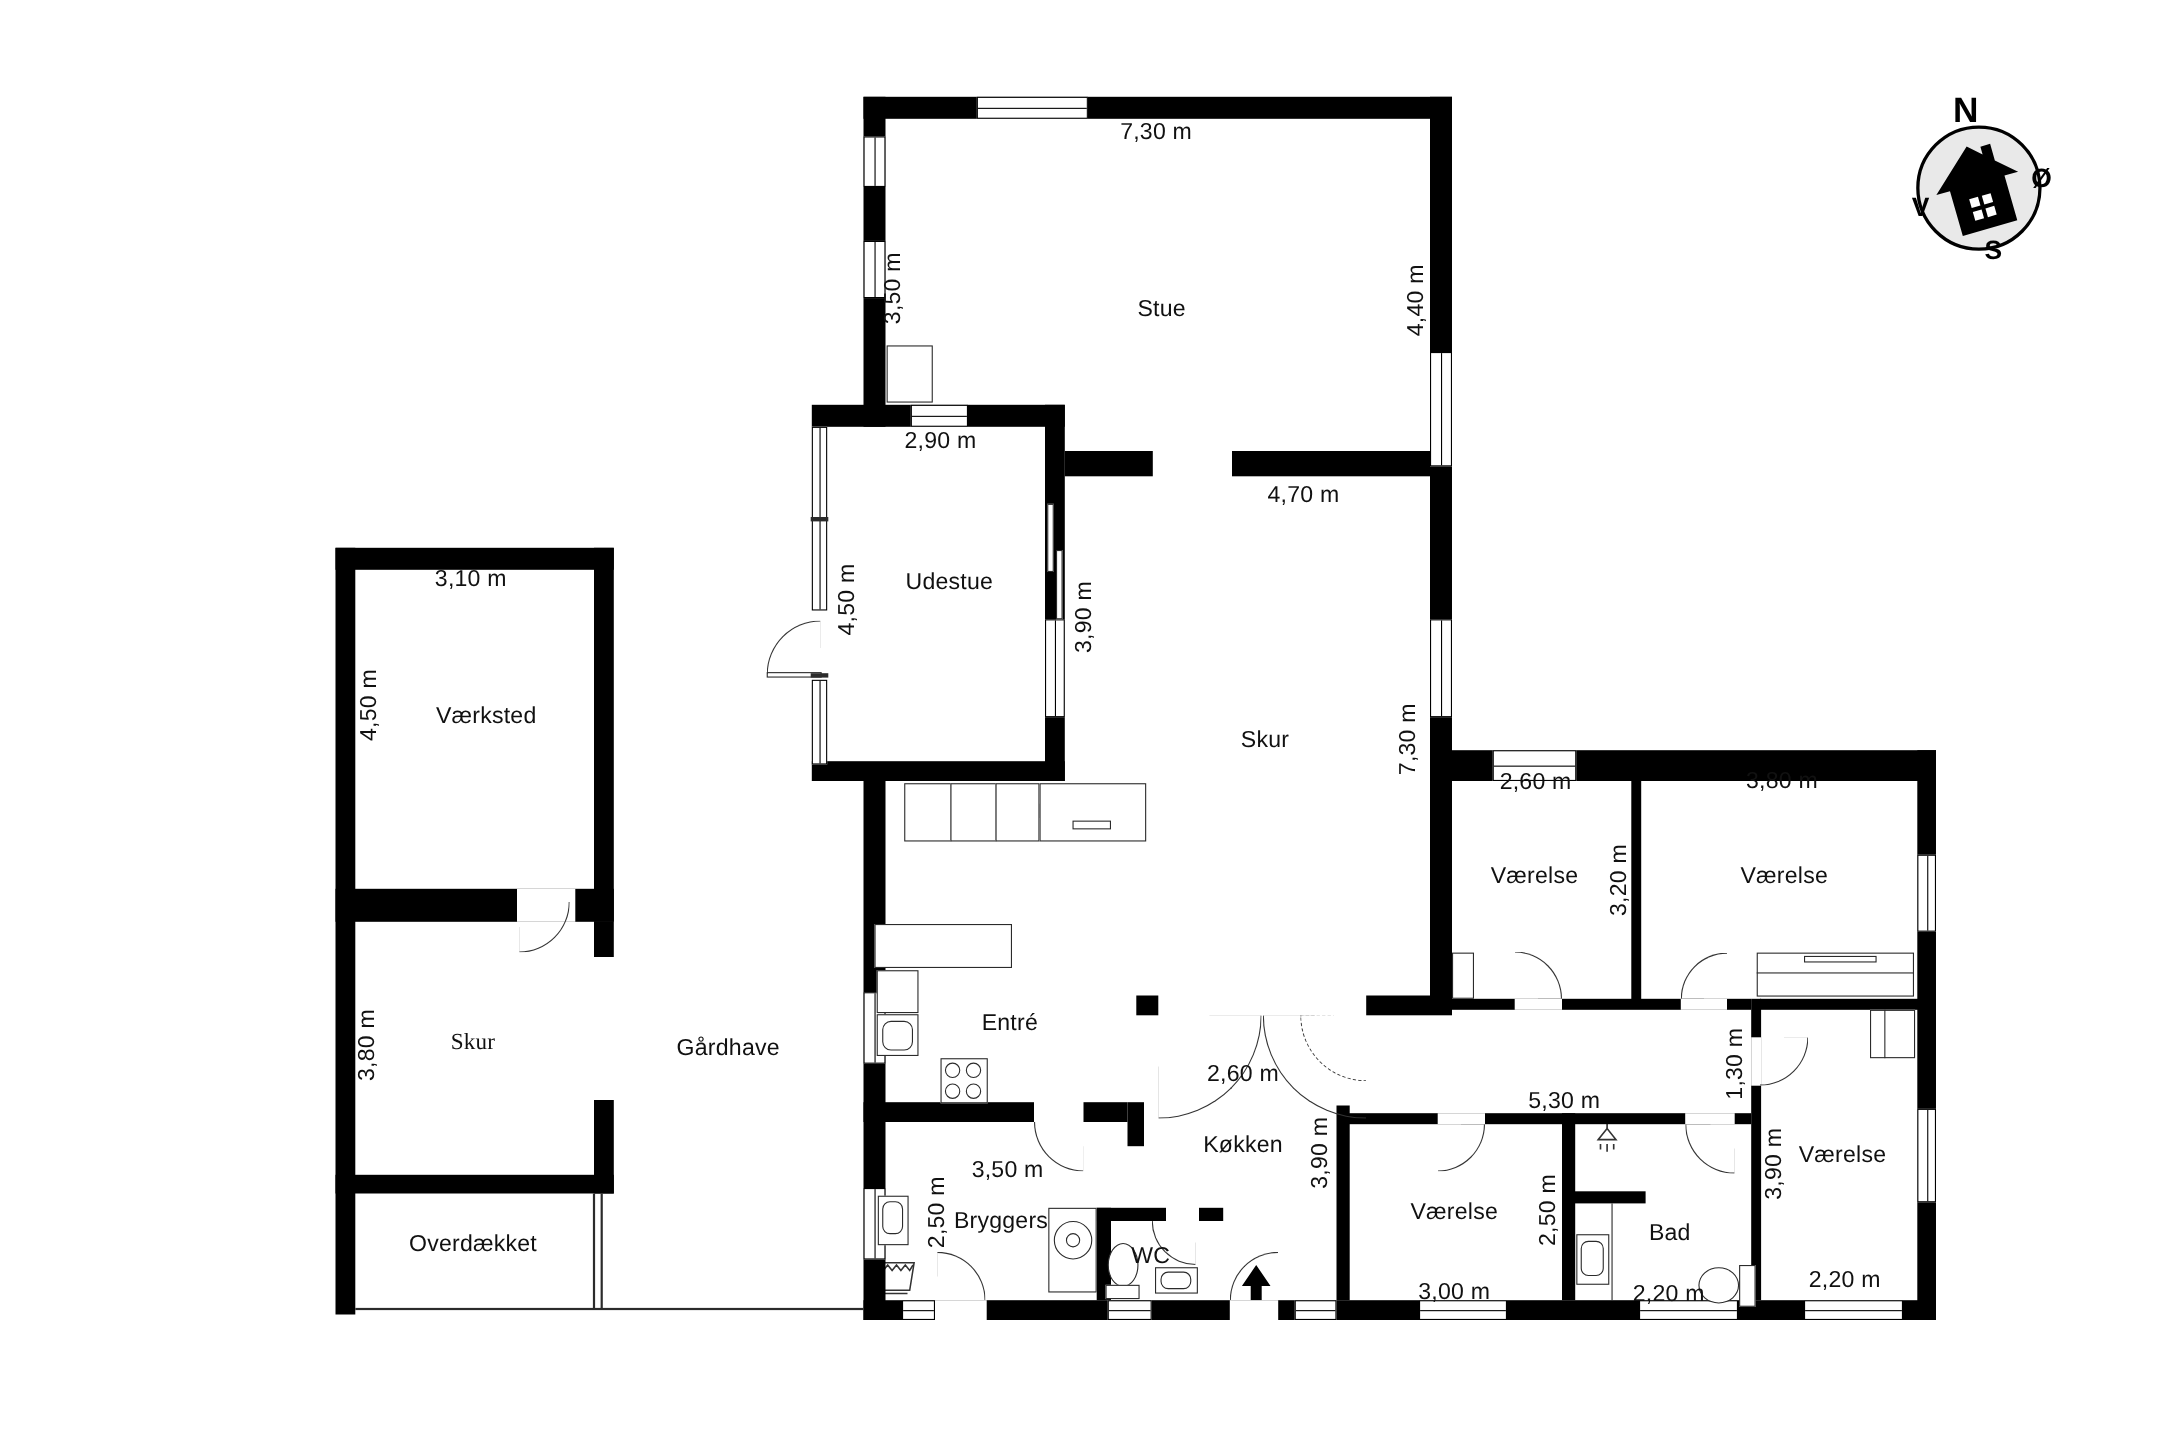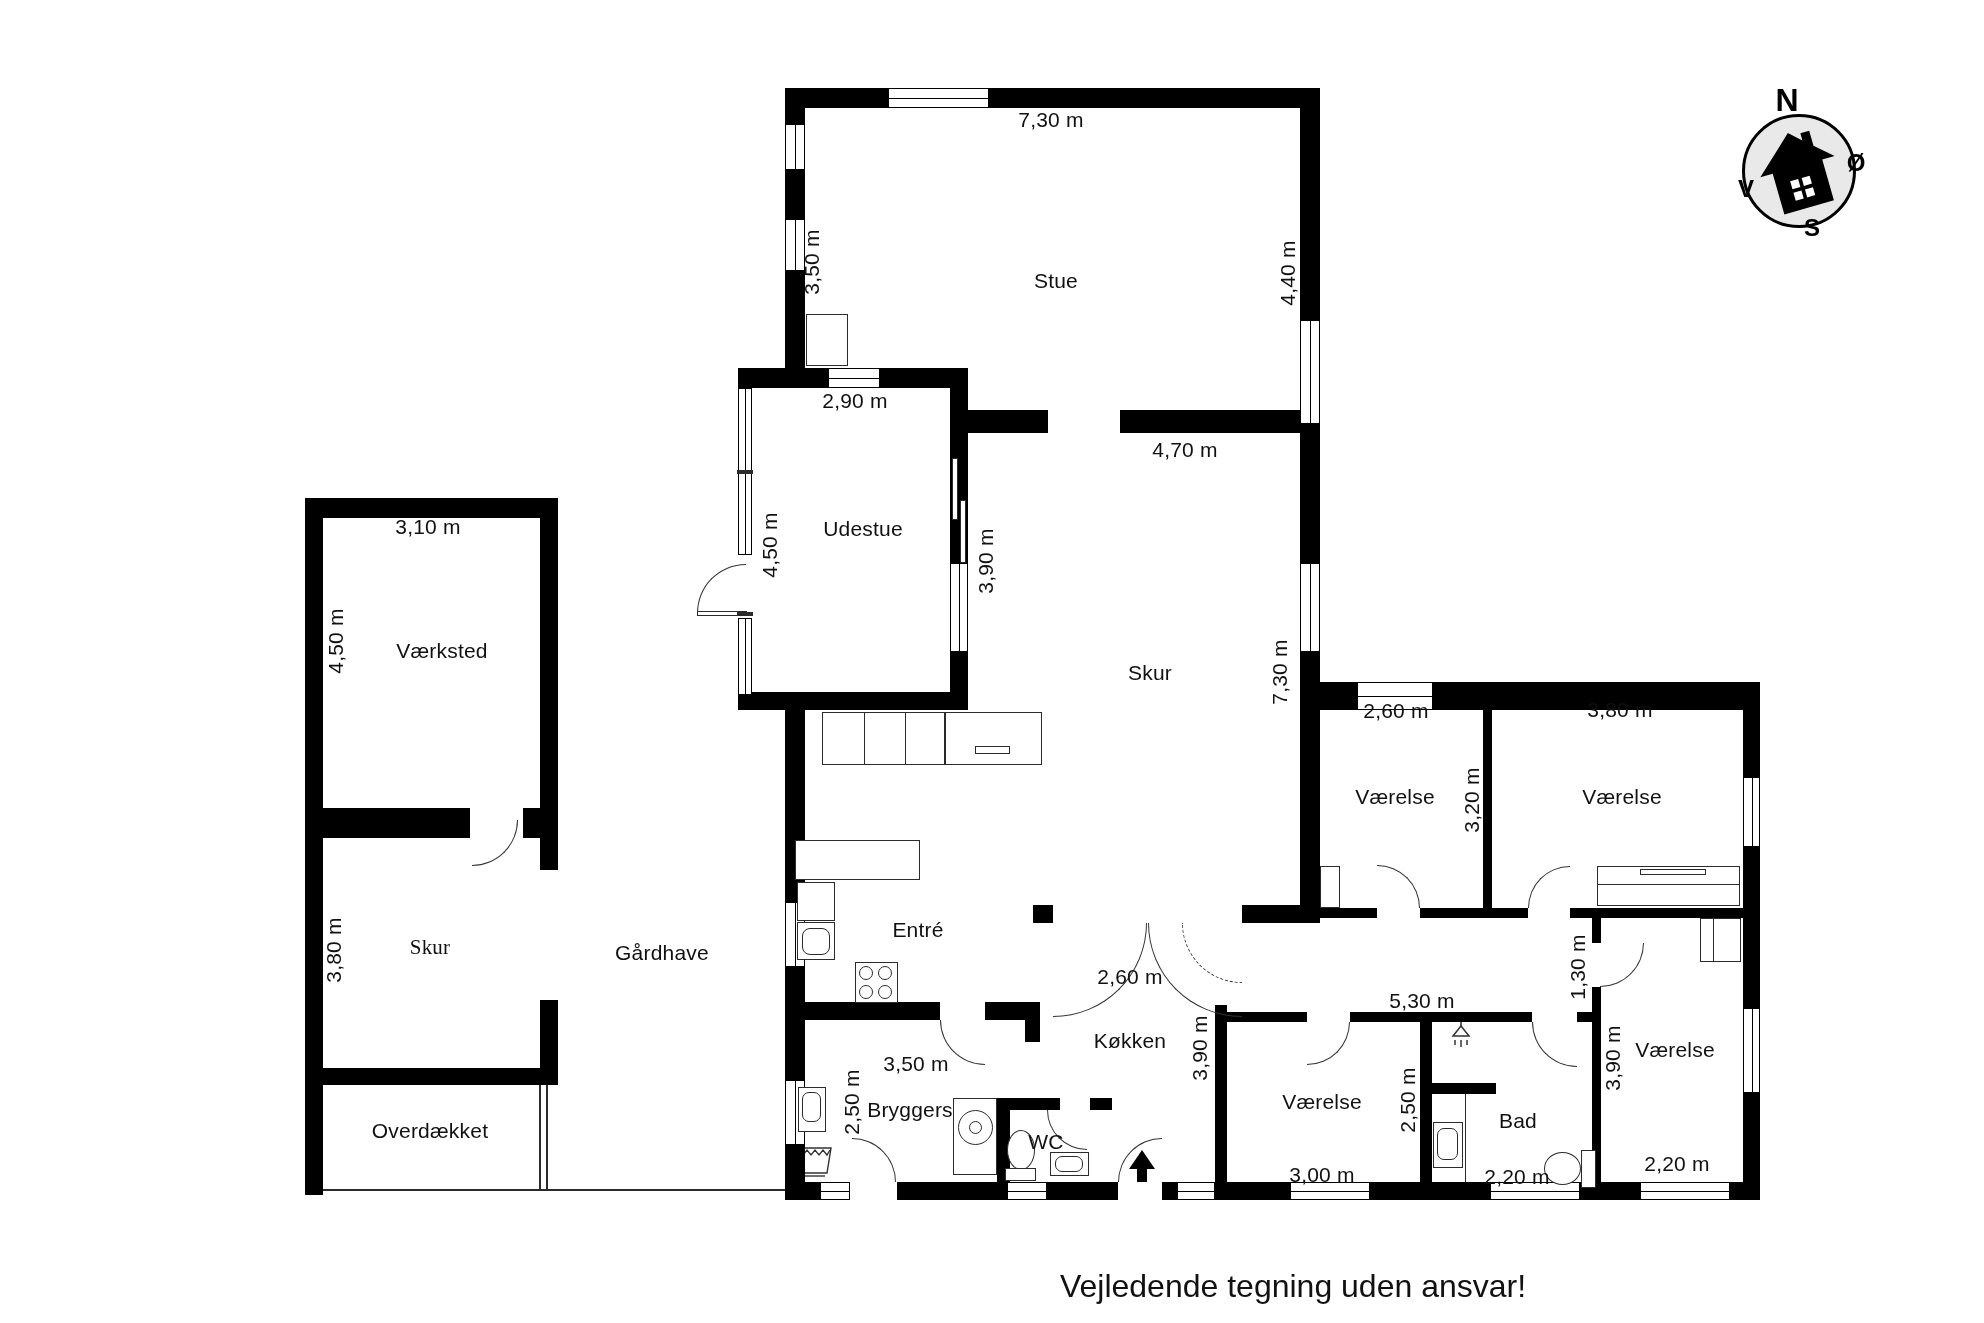--- a/index.html
+++ b/index.html
@@ -41,21 +41,20 @@
       </g>
     </g>
   </svg>
   <div class="cletter" style="left:1787px;top:100px;font-size:32px;">N</div>
   <div class="cletter" style="left:1856px;top:163px;font-size:24px;">Ø</div>
   <div class="cletter" style="left:1812px;top:228px;font-size:24px;">S</div>
   <div class="cletter" style="left:1746px;top:189px;font-size:24px;">V</div>
 
   <div class="ovn" style="left:926px;top:739px;">OVN</div>
 
-  <div class="disclaimer" style="left:1293px;top:1286px;">Vejledende tegning uden ansvar!</div>
 
   <svg width="34" height="42" style="left:810px;top:319px;" viewBox="0 0 34 42">
     <path fill="#000" d="M12,1 C16,8 21,10 19,17 C23,14 23,9 22,6 C29,13 33,22 31,30 C29,38 22,41 16,41 C9,41 3,37 2,29 C1,22 5,15 9,11 C8,15 9,18 12,19 C11,13 10,7 12,1 Z"></path>
     <path fill="#fff" d="M16,24 C19,28 21,31 19,34 C17,37 12,36 11,33 C10,30 13,27 16,24 Z"></path>
   </svg>
   <svg width="34" height="40" style="left:826px;top:719px;" viewBox="0 0 34 40">
     <g stroke="#333" stroke-width="1.6" fill="none">
       <line x1="17" y1="2" x2="17" y2="38"></line>
         <line x1="2" y1="11" x2="32" y2="29"></line>
         <line x1="32" y1="11" x2="2" y2="29"></line>

